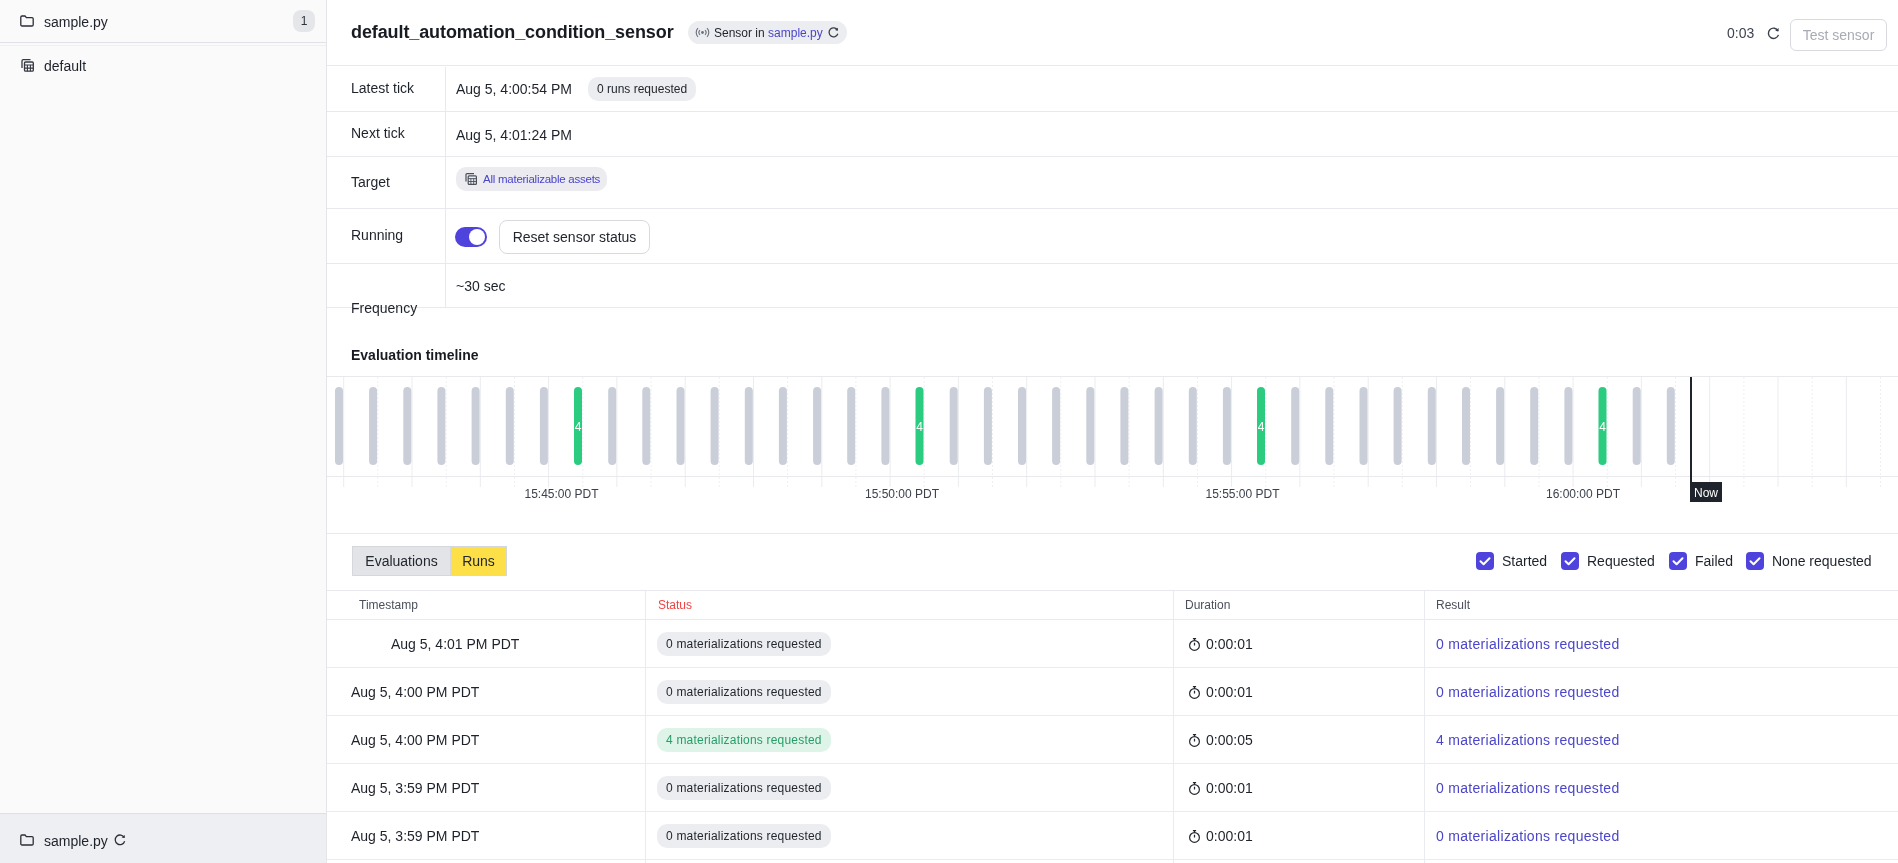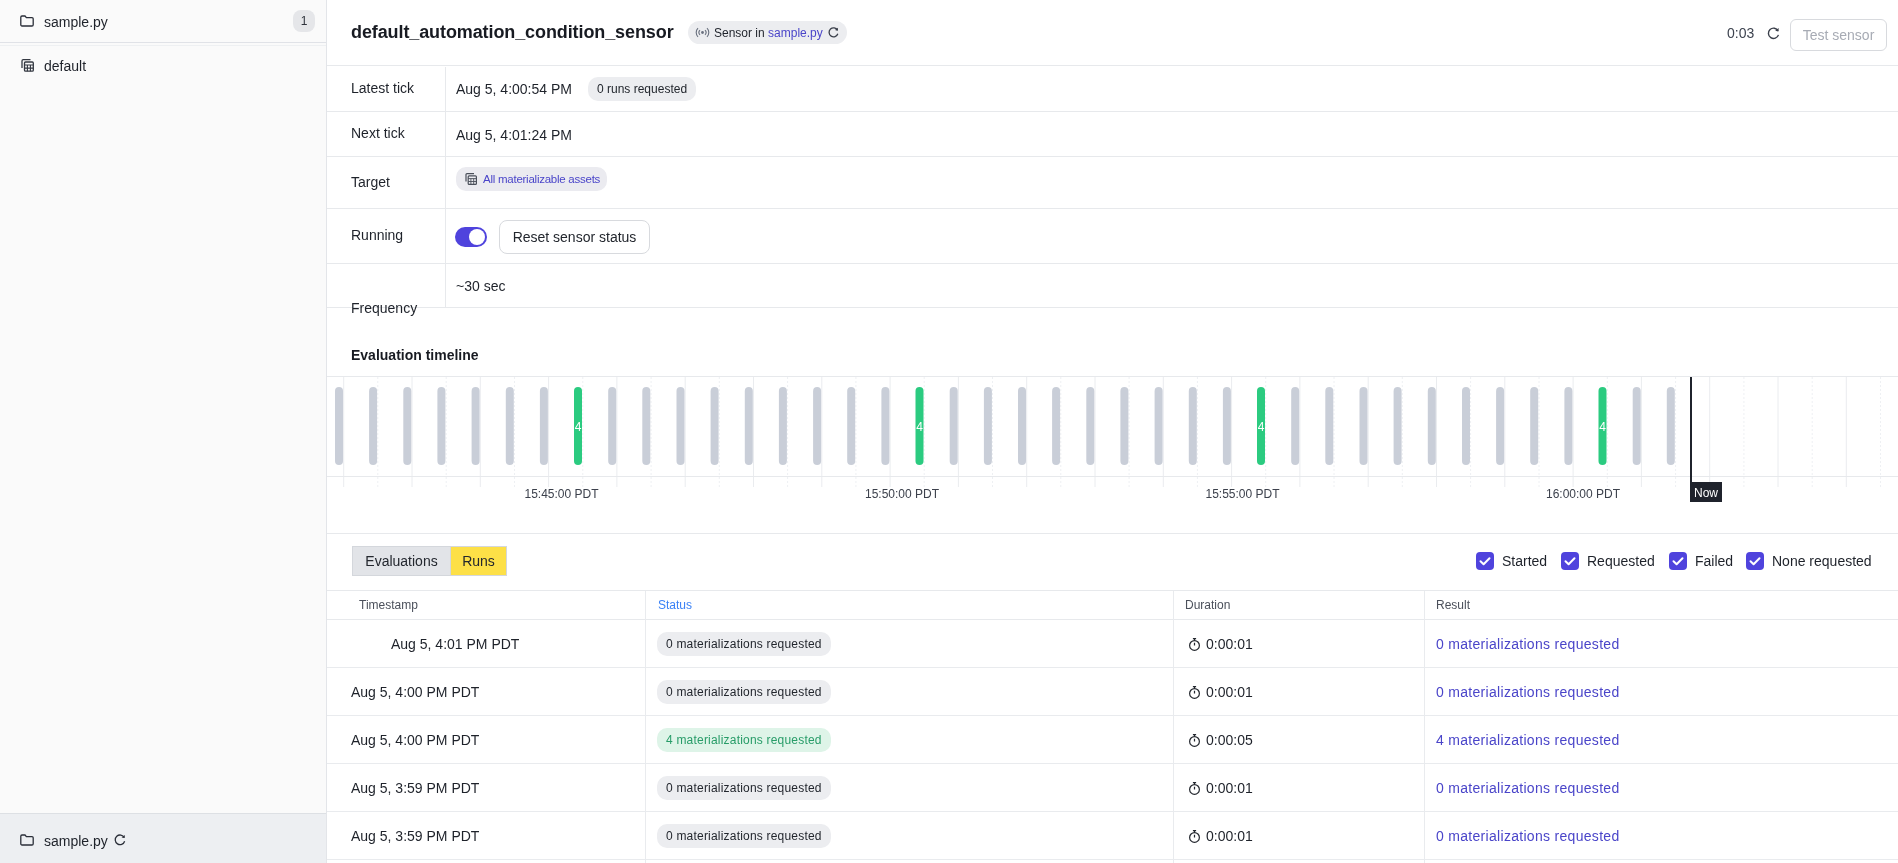--- a/index.html
+++ b/index.html
@@ -221,21 +221,21 @@
   </div>
 <div class="abs" style="left:1746px;top:552px;display:flex;align-items:center;gap:8px;">
     <svg width="18" height="18" viewBox="0 0 18 18">
       <rect width="18" height="18" rx="4" fill="#4f43dd"></rect>
       <path d="M4.5 9.2 L7.6 12.2 L13.5 6.2" stroke="#fff" stroke-width="2" fill="none" stroke-linecap="round" stroke-linejoin="round"></path>
     </svg>
     <span style="font-size:14px;color:#1e222a;">None requested</span>
   </div>
 <div class="abs" style="left:327px;top:590px;width:1571px;height:30px;border-top:1px solid #e7e9ec;border-bottom:1px solid #e7e9ec;"></div>
 <div class="abs" style="left:351px;top:598px;font-size:12px;color:#4b505b;margin-left:8px;">Timestamp</div>
-<div class="abs" style="left:658px;top:598px;font-size:12px;color:#3b82f6;">Status</div>
+<div class="abs" style="left:658px;top:598px;font-size:12px;color:#ef4444;">Status</div>
 <div class="abs" style="left:1185px;top:598px;font-size:12px;color:#4b505b;">Duration</div>
 <div class="abs" style="left:1436px;top:598px;font-size:12px;color:#4b505b;">Result</div>
 <div class="abs" style="left:645px;top:591px;width:1px;height:272px;background:#e9ebee;"></div>
 <div class="abs" style="left:1173px;top:591px;width:1px;height:272px;background:#e9ebee;"></div>
 <div class="abs" style="left:1424px;top:591px;width:1px;height:272px;background:#e9ebee;"></div>
 <div class="abs" style="left:327px;top:620px;width:1571px;height:48px;border-bottom:1px solid #e9ebee;"></div>
 <div class="abs dark" style="left:351px;top:636px;font-size:14px;margin-left:40px;">Aug 5, 4:01 PM PDT</div>
 <div class="abs" style="left:657px;top:632px;height:24px;background:#ecedf0;border-radius:10px;display:flex;align-items:center;padding:0 9px;font-size:12px;color:#23272e;letter-spacing:0.2px;">0 materializations requested</div>
 <div class="abs" style="left:1187px;top:637px;">
     <svg width="15" height="15" viewBox="0 0 16 16" fill="none" stroke="#23272e" stroke-width="1.3">

